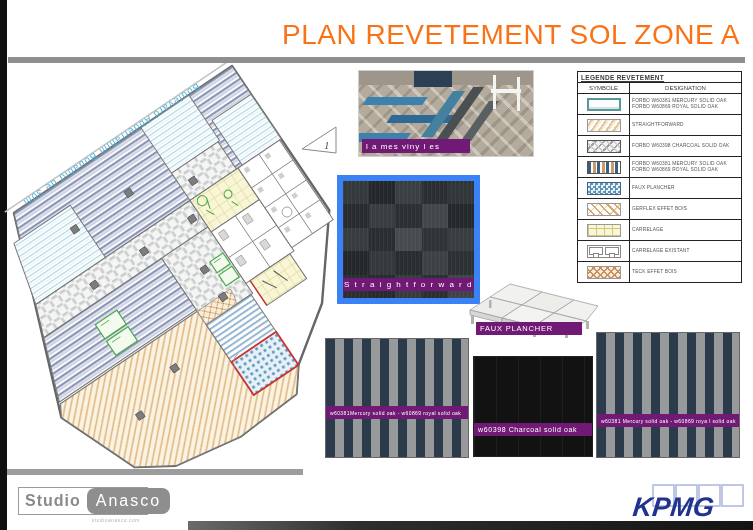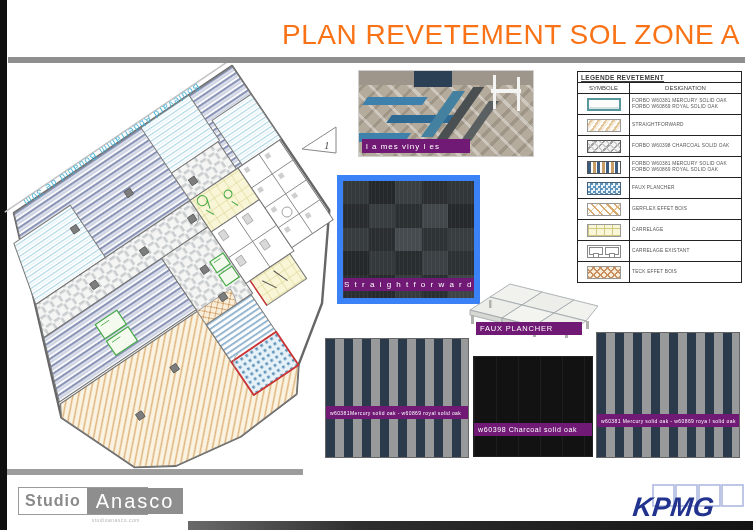--- a/index.html
+++ b/index.html
@@ -78,22 +78,22 @@
       background-image:repeating-linear-gradient(90deg,rgba(255,255,255,.05) 0 1px,transparent 1px 22px);border:1px solid #222;}
   #sw-stripeR{position:absolute;left:596px;top:332px;width:142px;height:124px;
       background:repeating-linear-gradient(90deg,#2c3b4c 0 9px,#97999a 9px 18px);border:1px solid #666;}
   .tiny-banner{font-size:5px;letter-spacing:.4px;height:13px;}
 
   
   #studio-logo{position:absolute;left:18px;top:487px;width:130px;}
   #studio-logo .box{display:flex;border:1px solid #9a9a9a;height:26px;}
   #studio-logo .p1{background:#fff;color:#8a8a8a;font-size:16px;font-weight:700;
       display:flex;align-items:center;padding:0 6px;letter-spacing:1px;}
-  #studio-logo .p2{background:#8e8e8e;color:#fff;font-size:20px;font-weight:300;
-      display:flex;align-items:center;padding:0 9px;letter-spacing:2px;flex:1;}
+  #studio-logo .p2{background:#8e8e8e;color:#fff;font-size:16px;font-weight:300;
+      display:flex;align-items:center;padding:0 9px;letter-spacing:2px;flex:1;border-radius:8px;}
   #studio-logo .url{text-align:right;font-size:5px;color:#b5b5b5;padding:2px 8px 0 0;letter-spacing:.5px;}
   #kpmg-logo{position:absolute;left:633px;top:484px;width:112px;height:42px;}
   #kpmg-logo .kp-text{position:absolute;left:0px;bottom:3px;color:#21338e;
       font-size:27px;font-weight:bold;font-style:italic;letter-spacing:0px;transform:skewX(-6deg);}
 </style>
 </head>
 <body>
 
 <div id="stage">
   <div id="sheet"></div>

